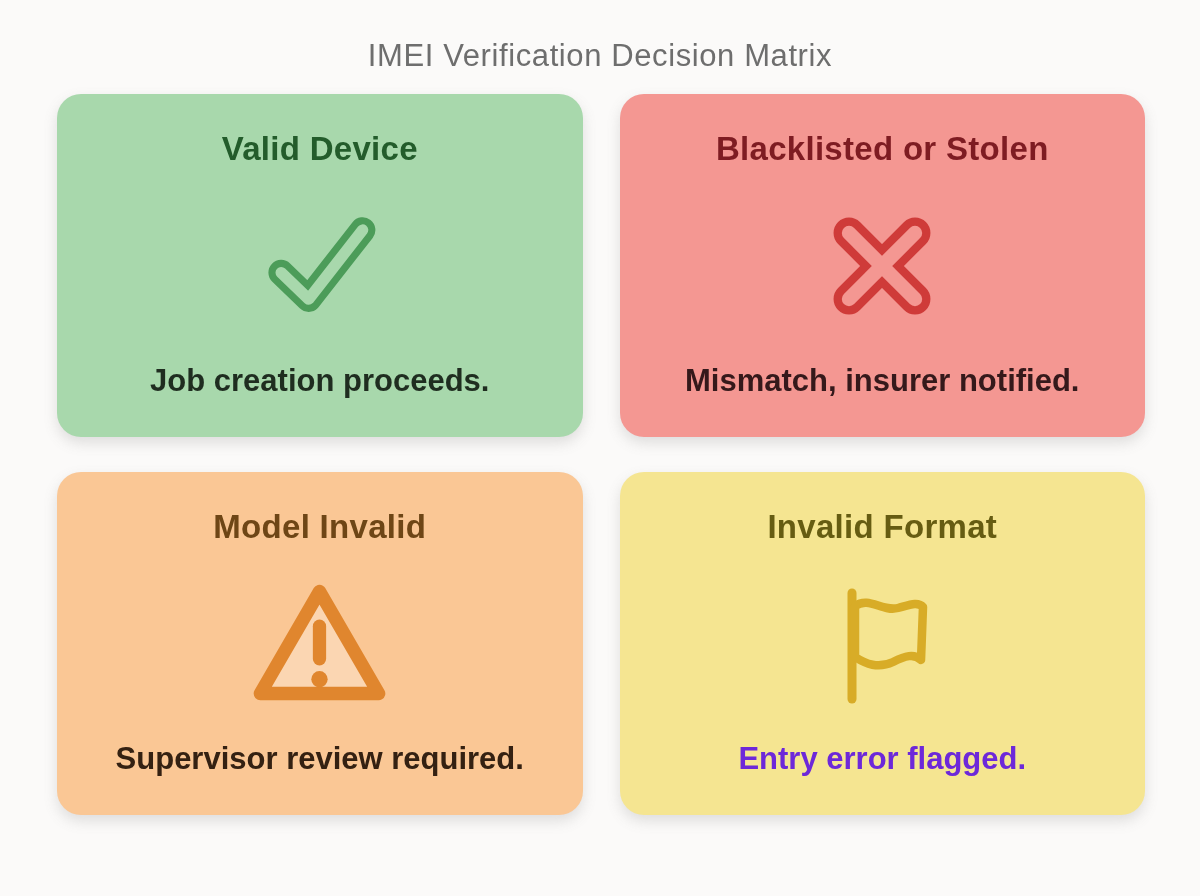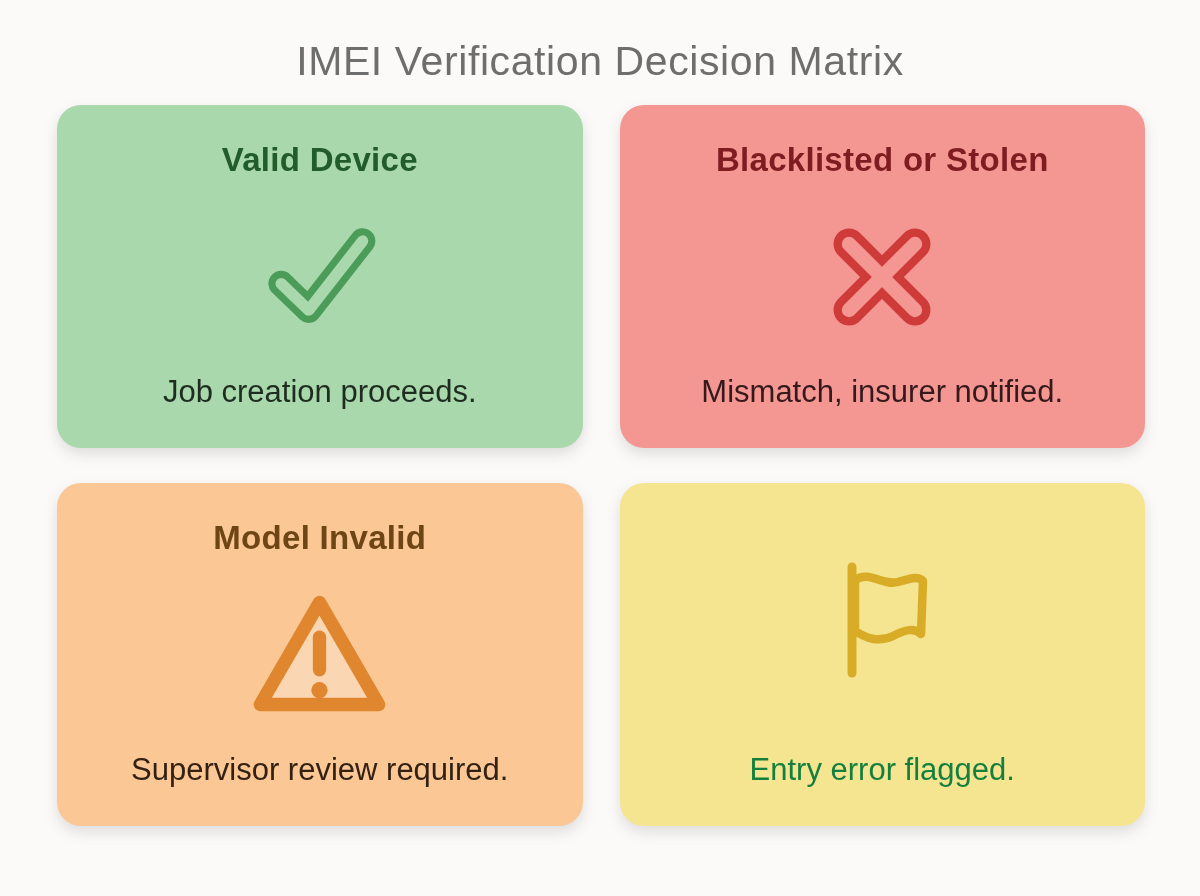--- a/index.html
+++ b/index.html
@@ -5,21 +5,21 @@
   * { margin: 0; padding: 0; box-sizing: border-box; }
   html, body { width: 1200px; height: 896px; }
   body {
     font-family: "Liberation Sans", sans-serif;
     background: #fbfaf9;
     overflow: hidden;
   }
   .page-title {
     text-align: center;
     margin-top: 38px;
-    font-size: 41px;
+    font-size: 31px;
     font-weight: 400;
     letter-spacing: 0.6px;
     color: #6e6e6e;
   }
   .matrix {
     display: grid;
     grid-template-columns: 1fr 1fr;
     column-gap: 37px;
     row-gap: 35px;
     margin: 20px 55px 0 57px;
@@ -40,21 +40,21 @@
   }
   .card-icon-wrap {
     flex: 1 1 auto;
     display: flex;
     align-items: center;
     justify-content: center;
   }
   .card-desc {
     margin-bottom: 38px;
     font-size: 31px;
-    font-weight: 400;
+    font-weight: 700;
   }
 </style>
 </head>
 <body>
 
 <div class="page-title">IMEI Verification Decision Matrix</div>
 
 <div class="matrix">
 
   <div class="card" style="background: rgb(168, 216, 172);">
@@ -87,22 +87,23 @@
       <svg width="148" height="138" viewBox="0 0 145 135" fill="none">
         <path class="icon-stroke" d="M72 16 L130 116 L14 116 Z" fill="rgba(255,255,255,0.28)" stroke-width="13" stroke-linejoin="round" stroke="#e0862e"></path>
         <path class="icon-stroke" d="M72 50 L72 82" stroke-width="13" stroke-linecap="round" stroke="#e0862e"></path>
         <circle class="icon-fill" cx="72" cy="102" r="8" fill="#e0862e"></circle>
       </svg>
     </div>
     <div class="card-desc" style="color: rgb(52, 33, 18);">Supervisor review required.</div>
   </div>
 
   <div class="card" style="background: rgb(245, 229, 145);">
+    <div class="card-title" style="color: rgb(102, 92, 18);">Invalid Format</div>
     <div class="card-icon-wrap">
       <svg width="120" height="128" viewBox="0 0 120 128" fill="none">
         <path class="icon-stroke" d="M30 13 L30 119" stroke-width="9" stroke-linecap="round" stroke="#d8ac27"></path>
         <path class="icon-stroke" d="M33 26 C47 16 60 32 76 28 C87 25 96 21 101 27 L99 80 C92 73 83 76 71 82 C56 89 44 84 33 77 Z" stroke-width="8.5" stroke-linejoin="round" stroke="#d8ac27"></path>
       </svg>
     </div>
-    <div class="card-desc" style="color: #15803d; text-align: right;">Entry error flagged.</div>
+    <div class="card-desc" style="color: #6d28d9; text-align: right;">Entry error flagged.</div>
   </div>
 
 </div>
 
 </body></html>

